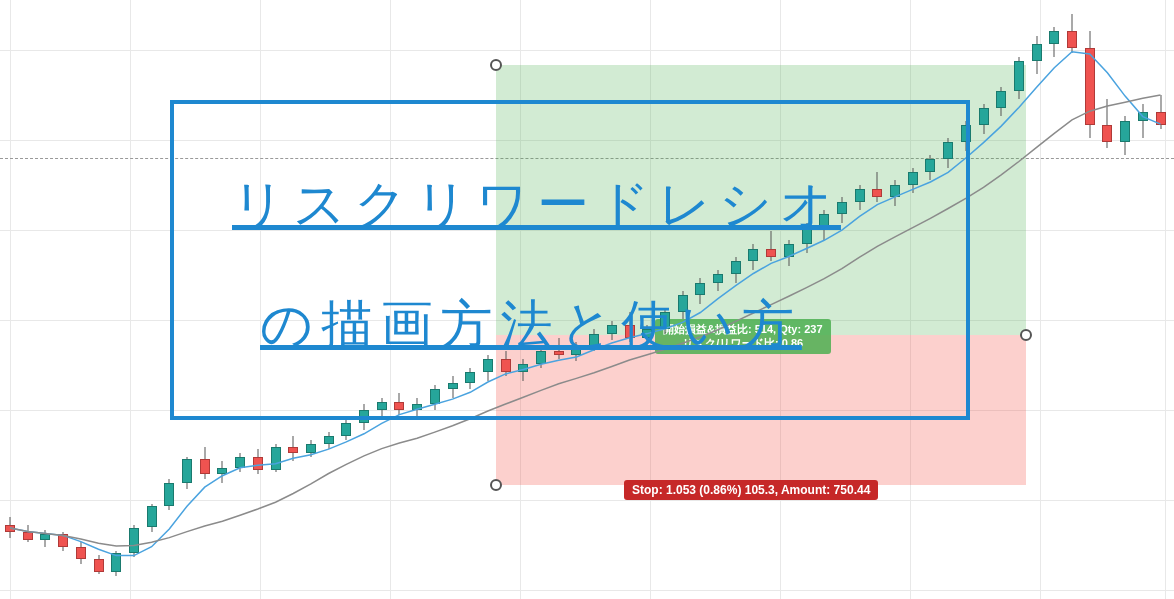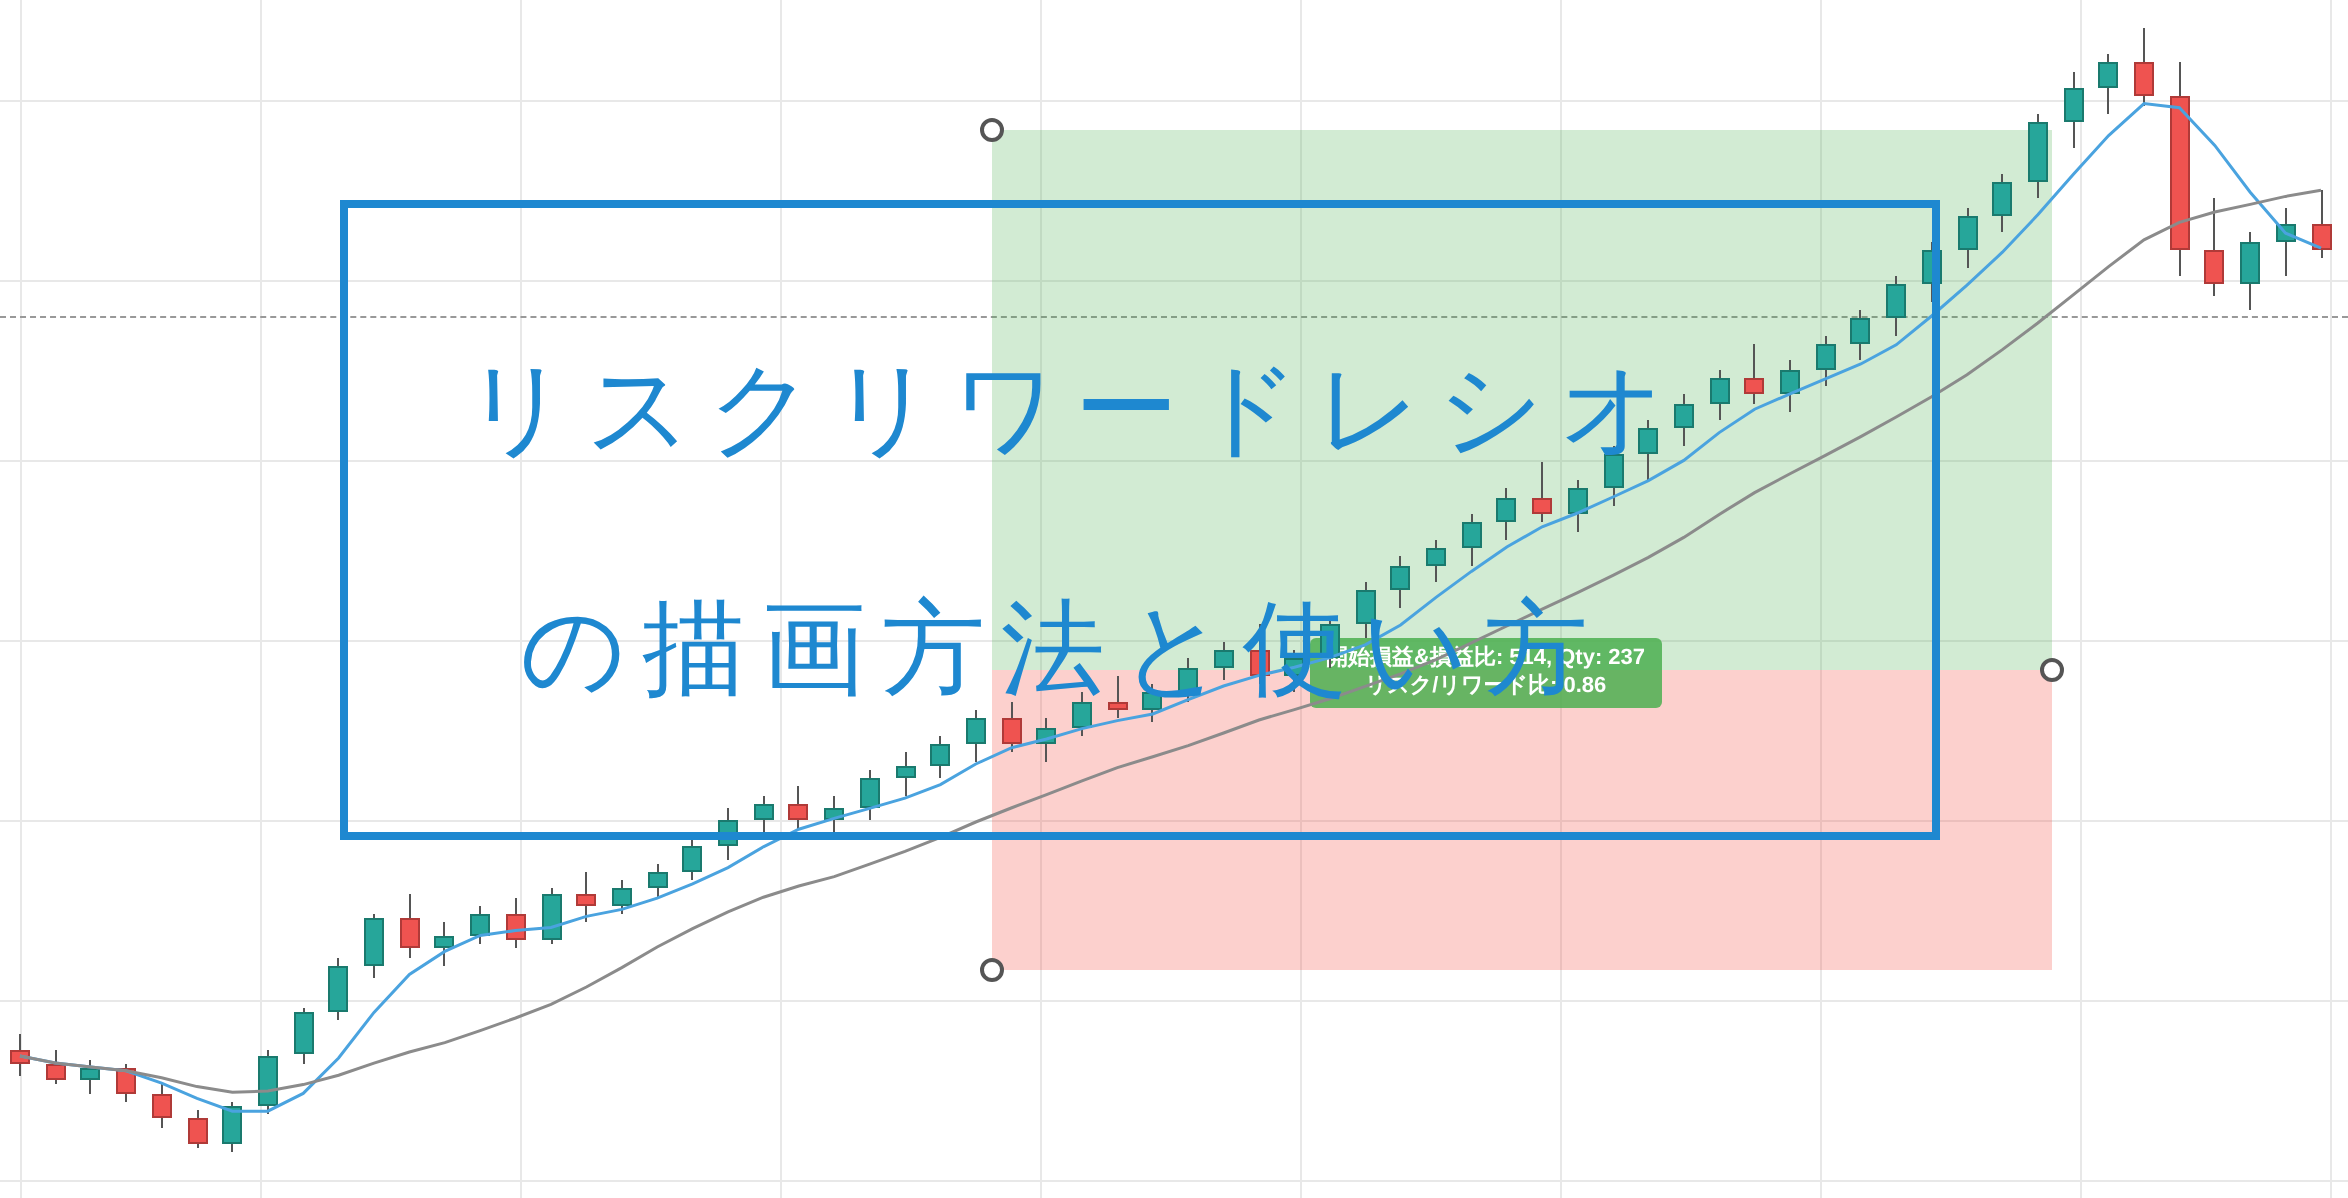--- a/index.html
+++ b/index.html
@@ -71,20 +71,21 @@
     background: rgba(255,255,255,0.0);
   }
   .title-text {
     position: absolute;
     color: #1e88d0;
     font-size: 52px;
     font-weight: 400;
     letter-spacing: 0.15em;
     white-space: nowrap;
     font-family: "Hiragino Sans", "Meiryo", sans-serif;
+    text-decoration: underline;
   }
   .candles-layer {
     position: absolute;
     inset: 0;
   }
   .candle { position: absolute; }
   .candle .wick {
     position: absolute;
     left: 50%;
     width: 1px;
@@ -128,20 +129,21 @@
 
   <div class="target-zone" style="left:496px; top:65px; width:530px; height:270px;"></div>
   <div class="stop-zone" style="left:496px; top:335px; width:530px; height:150px;"></div>
 
 
   <div class="label entry" style="left:655px; top:319px;">
     <div>開始損益&amp;損益比: 514, Qty: 237</div>
     <div>リスク/リワード比: 0.86</div>
   </div>
 
+  <div class="label stop" style="left:624px; top:480px;">Stop: 1.053 (0.86%) 105.3, Amount: 750.44</div>
 
   <div class="handle" style="left:496px; top:65px;"></div>
   <div class="handle" style="left:1026px; top:335px;"></div>
   <div class="handle" style="left:496px; top:485px;"></div>
 
   <div class="candles-layer" id="candles">
       <div class="candle dn" style="left: 5px; width: 10px; top: 0px; height: 599px;">
         <div class="wick" style="top: 516.852px; height: 21.2963px;"></div>
         <div class="body" style="top: 525.37px; height: 6.38889px;"></div>
       </div>

